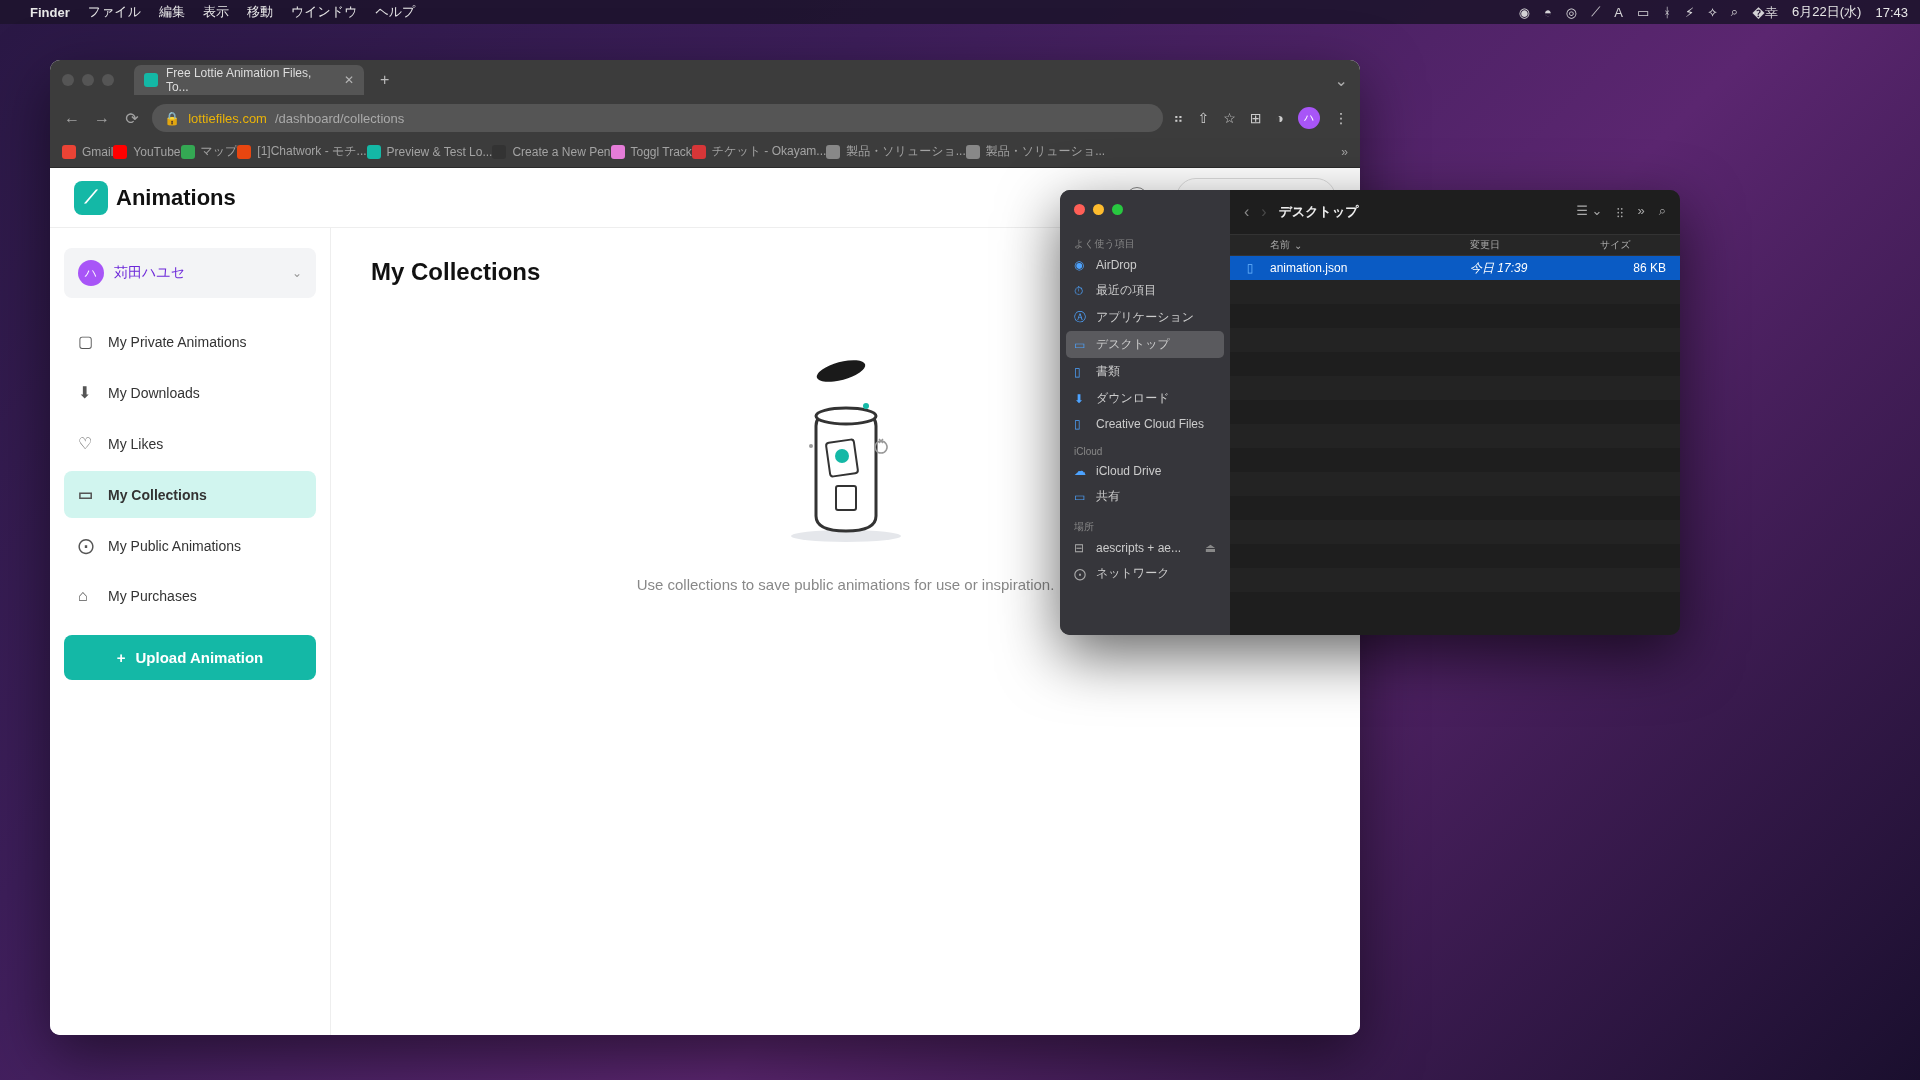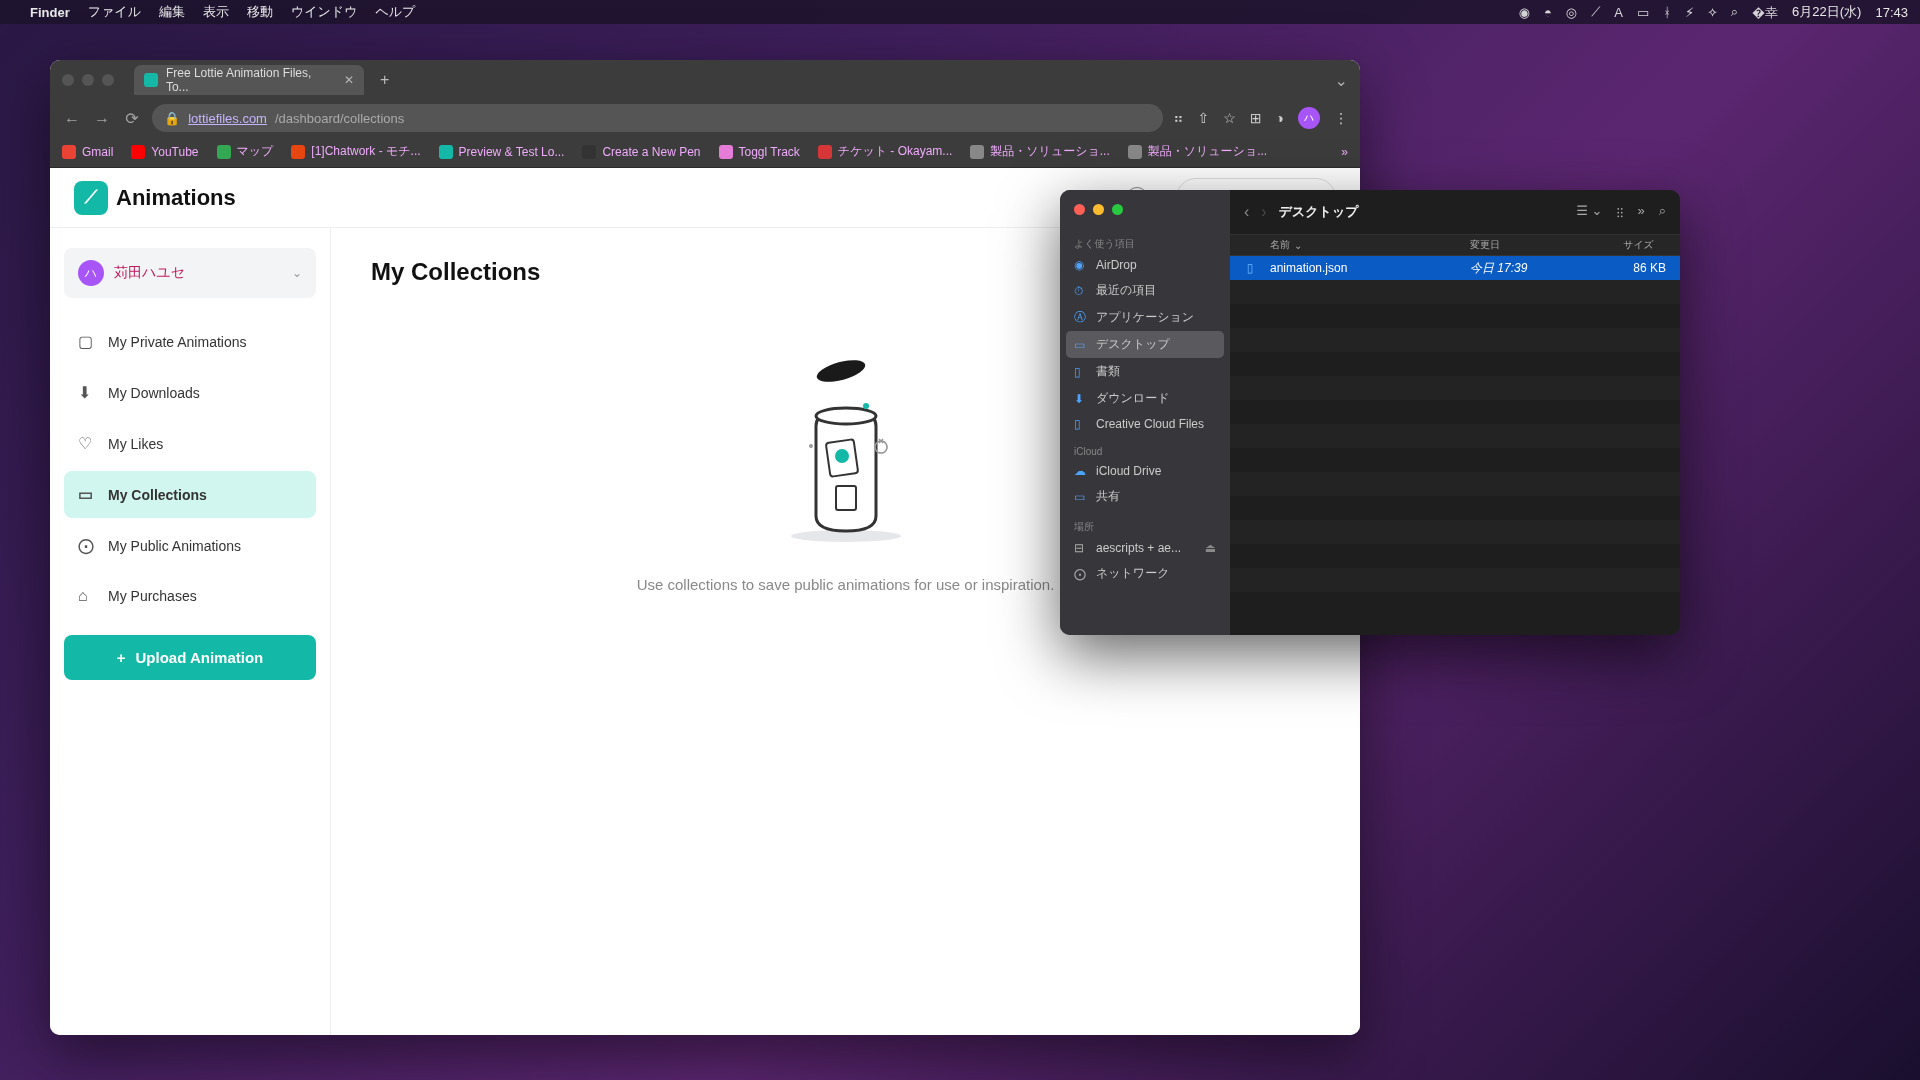--- a/index.html
+++ b/index.html
@@ -21,43 +21,43 @@
 .tl { width: 12px; height: 12px; border-radius: 50%; background: #555; }
 .tab { background: #555; color: #ddd; height: 30px; display: flex; align-items: center; padding: 0 10px; border-radius: 7px 7px 0 0; font-size: 12px; gap: 8px; max-width: 230px; }
 .tab .fav { width: 14px; height: 14px; background: #14b8a6; border-radius: 3px; }
 .tab .close { margin-left: auto; opacity: 0.7; }
 .new-tab { color: #bbb; font-size: 16px; padding: 0 8px; }
 .tab-expand { margin-left: auto; color: #aaa; }
 
 .addr-bar { height: 36px; background: #3c3c3c; display: flex; align-items: center; padding: 0 12px; gap: 10px; color: #ccc; }
 .nav-btn { width: 20px; text-align: center; font-size: 16px; opacity: 0.7; }
 .url-box { flex: 1; background: #555; border-radius: 18px; height: 28px; display: flex; align-items: center; padding: 0 12px; font-size: 13px; color: #eee; gap: 8px; }
-.url-domain { color: #c4b5fd; text-decoration: underline; }
+.url-domain { color: #eab308; }
 .url-path { color: #aaa; }
 .addr-right { display: flex; gap: 14px; align-items: center; font-size: 14px; }
 .avatar-sm { width: 22px; height: 22px; border-radius: 50%; background: #a855f7; display: flex; align-items: center; justify-content: center; font-size: 10px; color: #fff; }
 
-.bookmarks { height: 32px; background: #3c3c3c; display: flex; align-items: center; padding: 0 12px; gap: 18px; font-size: 12px; color: #f0abfc; border-bottom: 1px solid #2a2a2a; }
+.bookmarks { height: 32px; background: #3c3c3c; display: flex; align-items: center; padding: 0 12px; font-size: 12px; color: #a3a3a3; border-bottom: 1px solid #2a2a2a; }
 .bm { display: flex; align-items: center; gap: 6px; white-space: nowrap; }
 .bm-ico { width: 14px; height: 14px; border-radius: 3px; }
 .bm-more { margin-left: auto; }
 
 
 .lf-content { flex: 1; background: #fff; display: flex; flex-direction: column; }
 .lf-header { height: 60px; display: flex; align-items: center; padding: 0 24px; gap: 12px; border-bottom: 1px solid #eee; }
 .lf-logo { display: flex; align-items: center; gap: 8px; font-size: 22px; font-weight: 700; color: #111; }
 .lf-mark { width: 34px; height: 34px; background: #14b8a6; border-radius: 8px; display: flex; align-items: center; justify-content: center; color: #fff; font-size: 18px; font-weight: bold; }
 .lf-help { margin-left: auto; font-size: 18px; color: #666; border: 1.5px solid #888; border-radius: 50%; width: 22px; height: 22px; display: flex; align-items: center; justify-content: center; }
 .lf-search { margin-left: 16px; width: 160px; height: 40px; border: 1px solid #ddd; border-radius: 20px; display: flex; align-items: center; padding: 0 14px; color: #999; gap: 8px; font-size: 14px; }
 
 .lf-body { flex: 1; display: flex; }
 .lf-sidebar { width: 280px; padding: 20px 14px; }
 .user-pill { background: #f3f4f6; border-radius: 8px; padding: 12px 14px; display: flex; align-items: center; gap: 10px; margin-bottom: 20px; }
 .user-av { width: 26px; height: 26px; border-radius: 50%; background: #a855f7; color: #fff; display: flex; align-items: center; justify-content: center; font-size: 12px; }
-.user-name { font-size: 14px; color: #be185d; }
+.user-name { font-size: 14px; color: #6d28d9; }
 .user-chev { margin-left: auto; color: #999; font-size: 12px; }
 
 .side-item { display: flex; align-items: center; gap: 12px; padding: 14px 14px; font-size: 14px; color: #333; border-radius: 8px; margin-bottom: 4px; }
 .side-item.active { background: #d1f5ef; font-weight: 600; }
 .side-ico { width: 18px; font-size: 16px; color: #555; }
 .upload-btn { margin-top: 16px; background: #14b8a6; color: #fff; border-radius: 8px; padding: 14px; display: flex; align-items: center; justify-content: center; gap: 10px; font-size: 15px; font-weight: 600; }
 
 .lf-main { flex: 1; padding: 30px 40px; border-left: 1px solid #eee; display: flex; flex-direction: column; align-items: center; }
 .main-title { font-size: 24px; font-weight: 700; color: #111; align-self: flex-start; margin-bottom: 60px; }
 .empty-ill { width: 160px; height: 200px; margin-bottom: 30px; }
@@ -77,21 +77,21 @@
 .fs-ico { width: 14px; color: #4da3ff; font-size: 12px; }
 
 .finder-main { flex: 1; background: #1e1e1e; display: flex; flex-direction: column; }
 .finder-tb { height: 44px; display: flex; align-items: center; padding: 0 14px; gap: 12px; color: #ccc; font-size: 13px; }
 .f-nav { font-size: 16px; color: #888; }
 .f-title { font-weight: 600; color: #eee; }
 .f-tb-right { margin-left: auto; display: flex; gap: 14px; color: #aaa; }
 .f-cols { height: 22px; background: #262626; display: flex; align-items: center; font-size: 10px; color: #aaa; border-top: 1px solid #333; border-bottom: 1px solid #333; }
 .fc-name { flex: 1; padding-left: 40px; display:flex; align-items:center; gap:4px;}
 .fc-date { width: 130px; }
-.fc-size { width: 80px; text-align: center; padding-right: 3px; }
+.fc-size { width: 80px; text-align: left; padding-right: 3px; }
 .f-rows { flex: 1; }
 .f-row { height: 24px; display: flex; align-items: center; font-size: 12px; color: #ddd; }
 .f-row.sel { background: #0a5bc4; color: #fff; }
 .f-row.alt { background: #232323; }
 .fr-ico { width: 40px; text-align: center; color: #6bb6ff; font-size: 12px; }
 .fr-name { flex: 1; }
 .fr-date { width: 130px; font-style: italic; }
 .fr-size { width: 80px; text-align: right; padding-right: 14px; }
 </style>
 </head>

